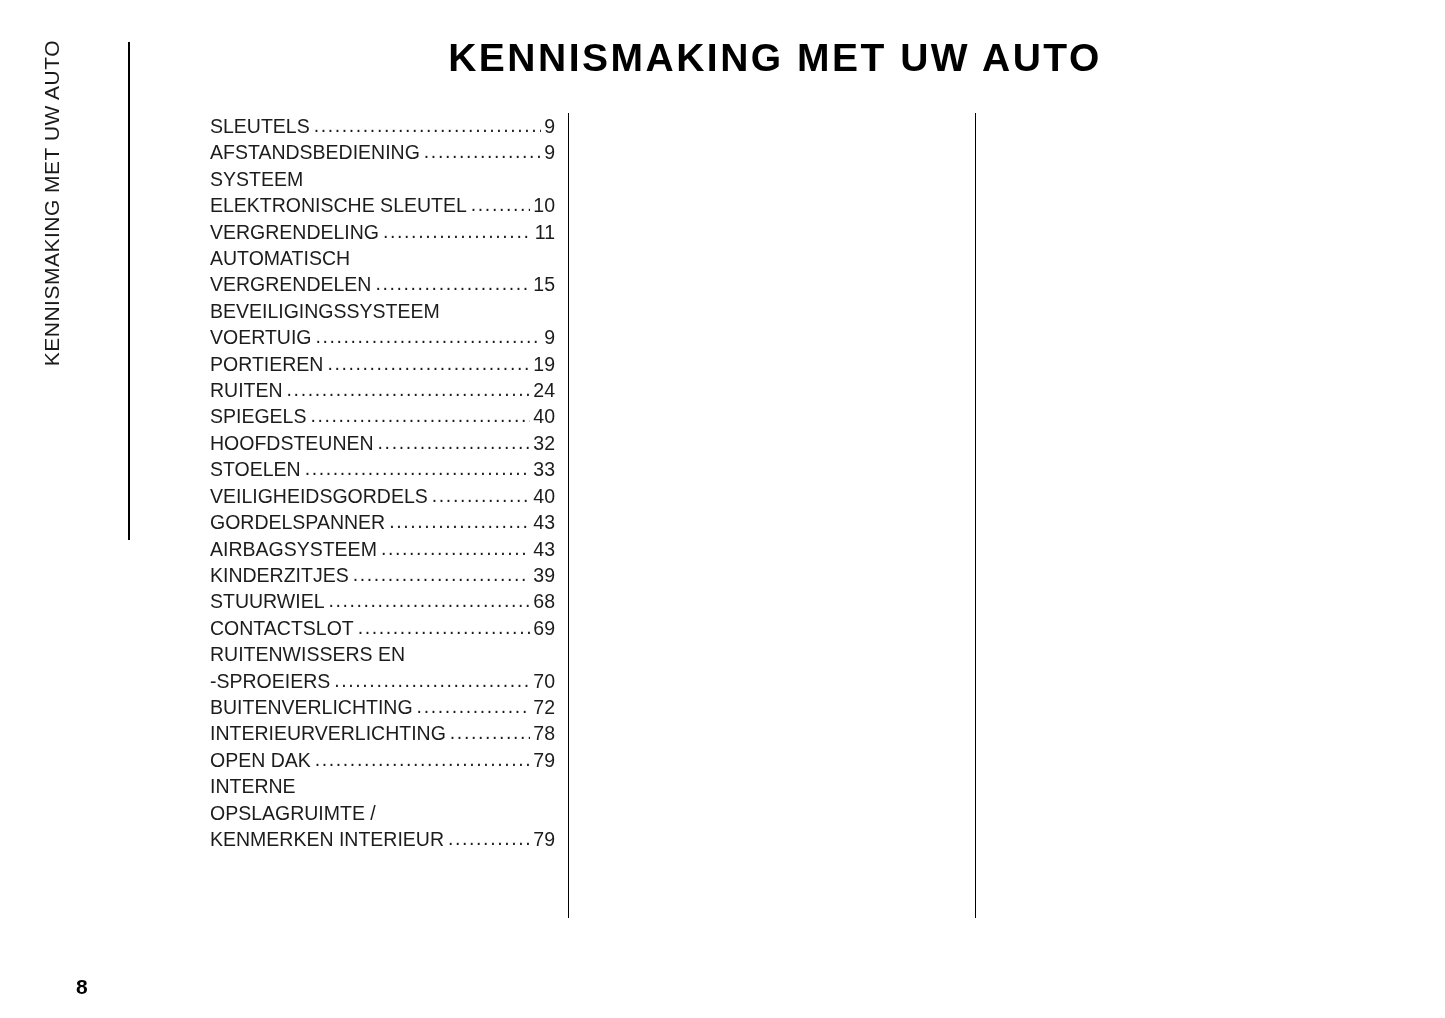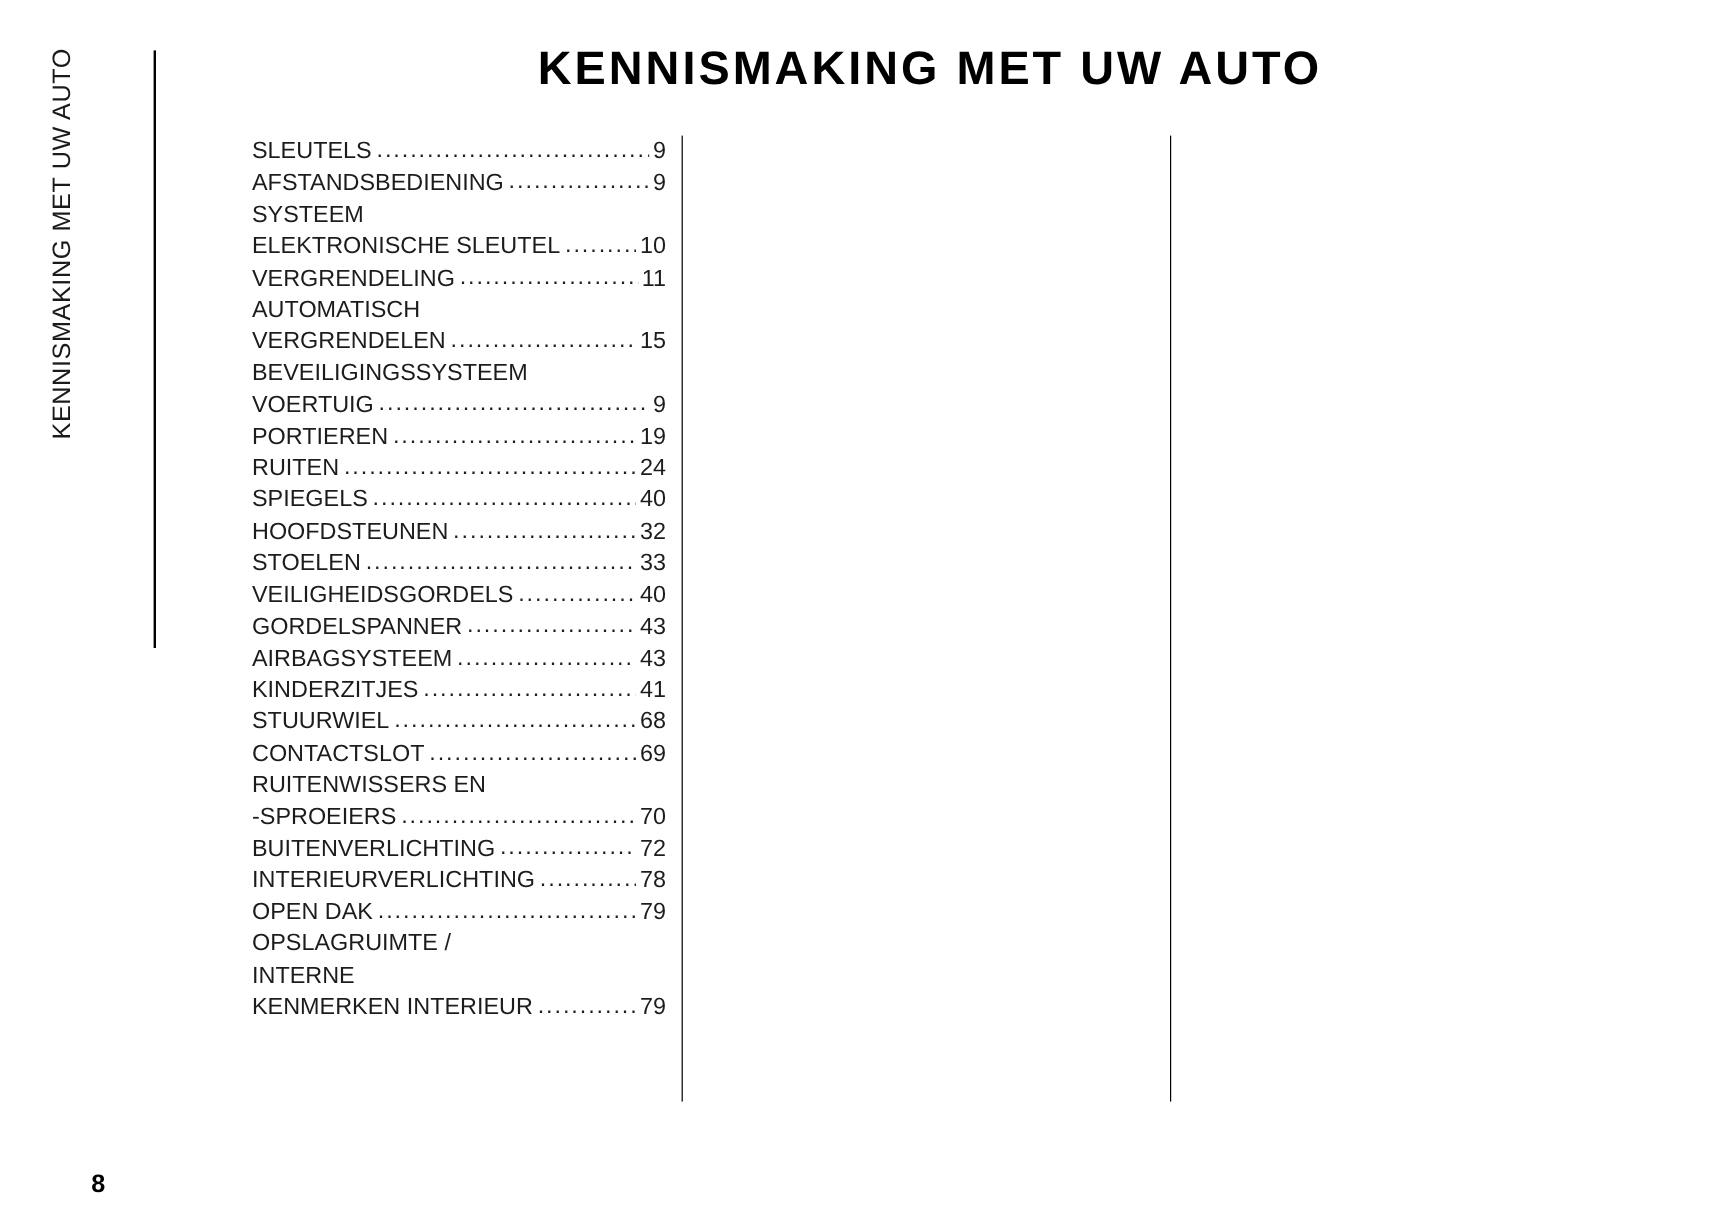--- a/index.html
+++ b/index.html
@@ -213,21 +213,21 @@
         <span class="toc-page">43</span>
       </div>
       <div class="toc-row">
         <span class="toc-label">AIRBAGSYSTEEM</span>
         <span class="toc-dots">................................................................................</span>
         <span class="toc-page">43</span>
       </div>
       <div class="toc-row">
         <span class="toc-label">KINDERZITJES</span>
         <span class="toc-dots">................................................................................</span>
-        <span class="toc-page">41</span>
+        <span class="toc-page">39</span>
       </div>
       <div class="toc-row">
         <span class="toc-label">STUURWIEL</span>
         <span class="toc-dots">................................................................................</span>
         <span class="toc-page">68</span>
       </div>
       <div class="toc-row">
         <span class="toc-label">CONTACTSLOT</span>
         <span class="toc-dots">................................................................................</span>
         <span class="toc-page">69</span>
@@ -249,24 +249,24 @@
         <span class="toc-label">INTERIEURVERLICHTING</span>
         <span class="toc-dots">................................................................................</span>
         <span class="toc-page">78</span>
       </div>
       <div class="toc-row">
         <span class="toc-label">OPEN DAK</span>
         <span class="toc-dots">................................................................................</span>
         <span class="toc-page">79</span>
       </div>
       <div class="toc-row plain">
+        <span class="toc-label">INTERNE</span>
+      </div>
+      <div class="toc-row plain">
         <span class="toc-label">OPSLAGRUIMTE /</span>
-      </div>
-      <div class="toc-row plain">
-        <span class="toc-label">INTERNE</span>
       </div>
       <div class="toc-row">
         <span class="toc-label">KENMERKEN INTERIEUR</span>
         <span class="toc-dots">................................................................................</span>
         <span class="toc-page">79</span>
       </div>
     </div>
 </div>
 
 <div class="folio">8</div>

